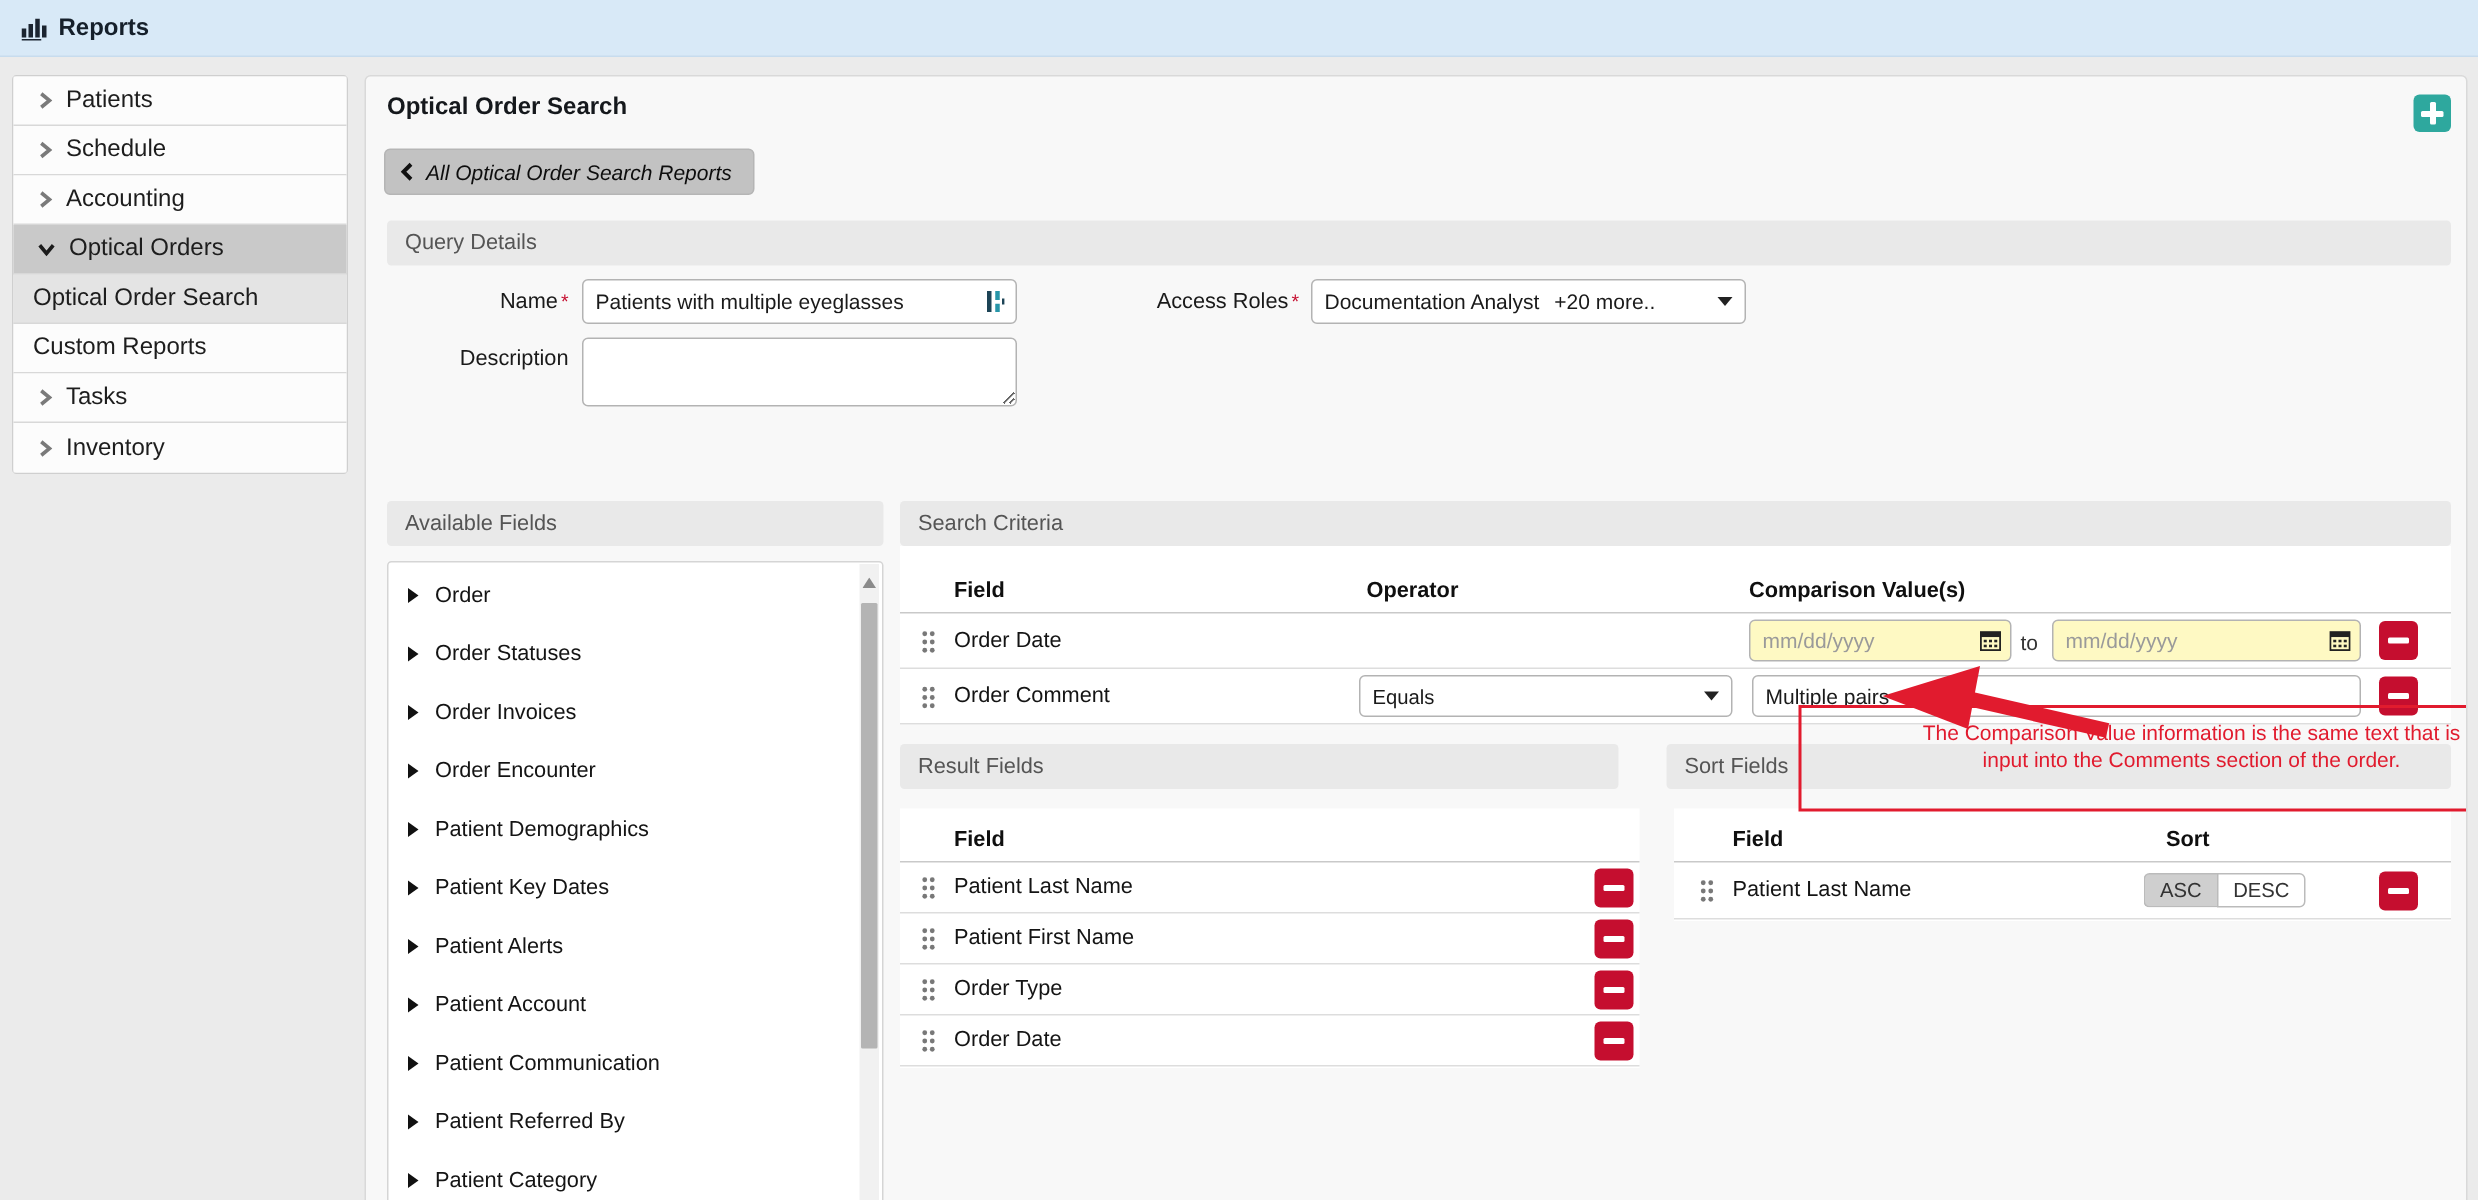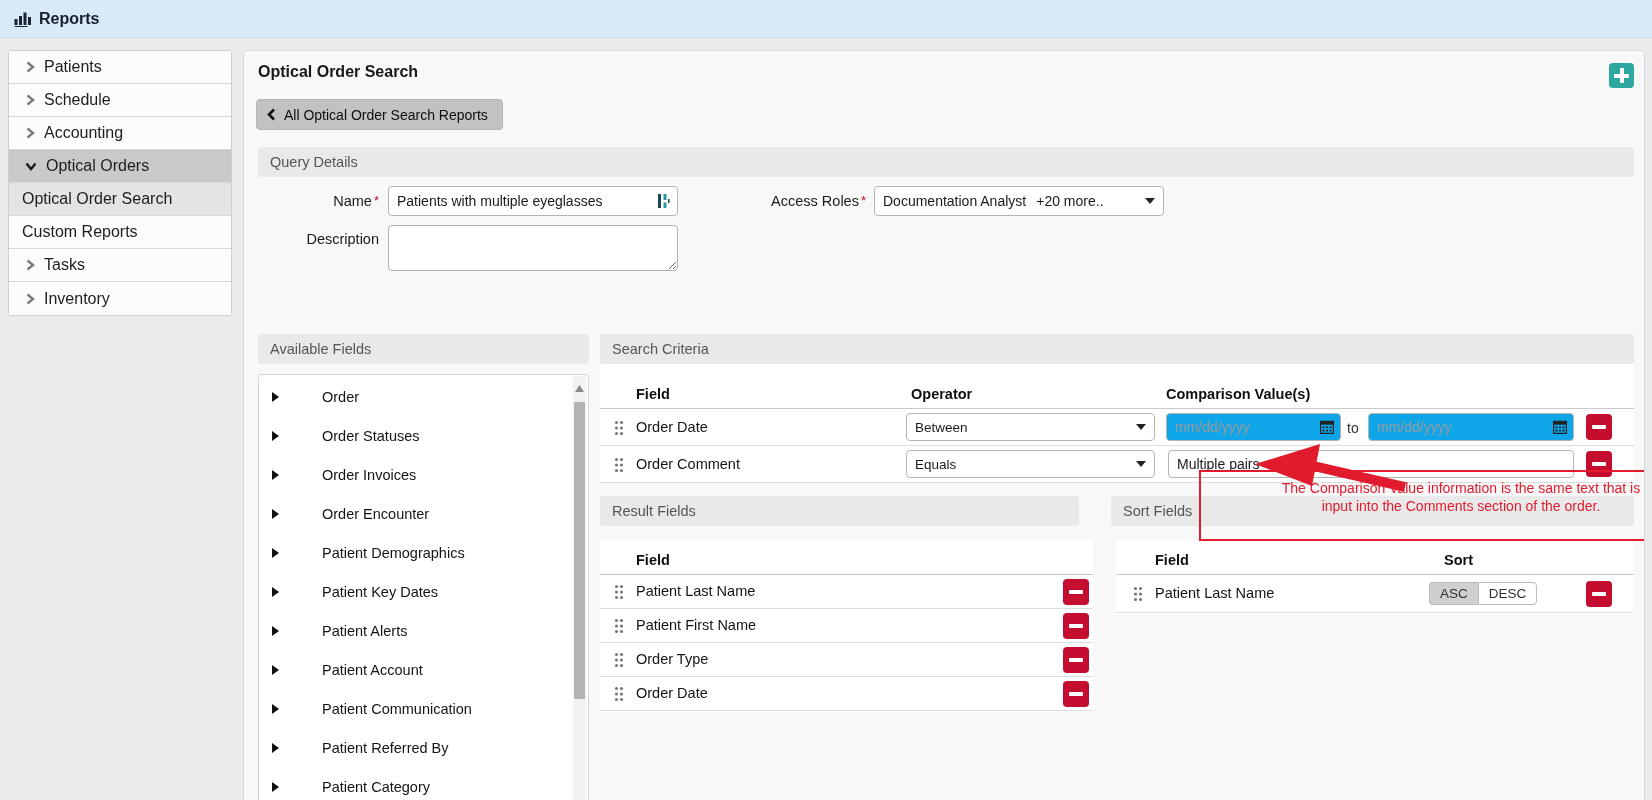--- a/index.html
+++ b/index.html
@@ -33,31 +33,31 @@
   .addbtn .pv { left:10.5px; top:5px; width:4px; height:15px; }
 
   .flabel { font-size:14.5px; color:#1a1a1a; text-align:right; }
   .req { color:#c50e2f; font-size:13px; vertical-align:top; margin-left:2px; }
   .input, .select, textarea.input { border:1px solid #b3b3b3; border-radius:4px; background:#fff; font-size:14px; color:#1a1a1a; font-family:"Liberation Sans", sans-serif; }
   input.input { padding:0 8px; }
   .select { display:flex; align-items:center; padding:0 8px; cursor:pointer; }
   .select .txt { flex:0 0 auto; }
   .select .caret { margin-left:auto; width:0; height:0; border-left:5px solid transparent; border-right:5px solid transparent; border-top:6px solid #222; }
 
-  .list-item { position:absolute; left:0; width:300px; height:39px; display:flex; align-items:center; font-size:14.5px; color:#141414; cursor:pointer;gap:32px; }
+  .list-item { position:absolute; left:0; width:300px; height:39px; display:flex; align-items:center; font-size:14.5px; color:#141414; cursor:pointer; }
   .list-item .tri { width:0; height:0; border-top:5px solid transparent; border-bottom:5px solid transparent; border-left:7px solid #111; margin:0 11px 0 13px; }
 
   .tblhead { font-size:14.5px; font-weight:bold; color:#0f0f0f; }
   .row-sep { border-bottom:1px solid #ddd; }
   .handle { display:inline-flex; cursor:grab; }
   .removebtn { width:26px; height:26px; background:#c50e2f; border-radius:4px; cursor:pointer; position:relative; }
   .removebtn .minus { position:absolute; left:6px; top:11px; width:14px; height:4px; background:#fff; border-radius:1px; }
   .cell-label { font-size:14.5px; color:#141414; }
   .to-label { font-size:14px; color:#333; }
-  .dateinput { display:flex; align-items:center; border:1px solid #b3b3b3; border-radius:4px; background:#0ea5e9; padding:0 6px 0 8px; }
+  .dateinput { display:flex; align-items:center; border:1px solid #b3b3b3; border-radius:4px; background:#fef9c3; padding:0 6px 0 8px; }
   .dateinput input { border:none; outline:none; flex:1; font-size:14px; font-family:"Liberation Sans", sans-serif; color:#1a1a1a; min-width:0; background:transparent; }
   .dateinput input::placeholder { color:#9a9a9a; }
 
   .sortbtn { font-size:13.5px; color:#333; padding:3px 10px; border:1px solid #bbb; cursor:pointer; background:#fff; }
   .sortbtn.asc { background:#cfcfcf; border-radius:4px 0 0 4px; border-right:none; }
   .sortbtn.desc { border-radius:0 4px 4px 0; }
 
   #annotation-box { border:2px solid #e11b2e; background:transparent; z-index:5; text-align:center; padding-top:7px; }
   #annotation-box .atxt { width:384px; margin:0 auto; font-size:14px; line-height:18px; color:#e11b2e; }
   #annotation-arrow { z-index:6; pointer-events:none; }
@@ -140,21 +140,21 @@
 
   <div id="main" class="abs">
 
     <div class="abs page-title" style="left:14px; top:12px;">Optical Order Search</div>
 
     <div class="abs addbtn" style="left:1365px; top:12px;">
       <span class="ph"></span>
         <span class="pv"></span>
     </div>
 
-    <div class="abs backbtn" style="left:12px; top:48px;">
+    <div class="abs backbtn" style="left:12px; top:48px;font-style:italic;">
       <span class="chev">
           <svg width="9" height="13" viewBox="0 0 9 13">
             <polyline points="7,1.5 2,6.5 7,11.5" fill="none" stroke="#111" stroke-width="2.6"></polyline>
           </svg>
         </span>
       <span>All Optical Order Search Reports</span>
     </div>
 
     <div class="abs bar" style="left:14px; top:96px; width:1376px;">Query Details</div>
 
@@ -253,24 +253,20 @@
                 <circle cx="2.5" cy="2.5" r="1.6"></circle>
                 <circle cx="7.5" cy="2.5" r="1.6"></circle>
                 <circle cx="2.5" cy="8" r="1.6"></circle>
                 <circle cx="7.5" cy="8" r="1.6"></circle>
                 <circle cx="2.5" cy="13.5" r="1.6"></circle>
                 <circle cx="7.5" cy="13.5" r="1.6"></circle>
               </g>
             </svg>
         </span>
         <span class="abs cell-label" style="left:36px; top:10px;">Order Date</span>
-        <div class="abs select" style="left:306px; top:4px; width:249px; height:28px; font-size:13.5px;">
-          <span class="txt">Between</span>
-          <span class="caret"></span>
-        </div>
         <div class="abs dateinput" style="left:566px; top:4px; width:175px; height:28px;">
           <input placeholder="mm/dd/yyyy" style="">
           <svg width="14" height="14" viewBox="0 0 14 14">
               <rect x="0.5" y="1.5" width="13" height="12" fill="none" stroke="#222" stroke-width="1.4"></rect>
               <rect x="0.5" y="1.5" width="13" height="3.2" fill="#222"></rect>
               <g fill="#222">
                 <rect x="2.5" y="6.5" width="2" height="1.7"></rect>
                 <rect x="6" y="6.5" width="2" height="1.7"></rect>
                 <rect x="9.5" y="6.5" width="2" height="1.7"></rect>
                 <rect x="2.5" y="9.8" width="2" height="1.7"></rect>

